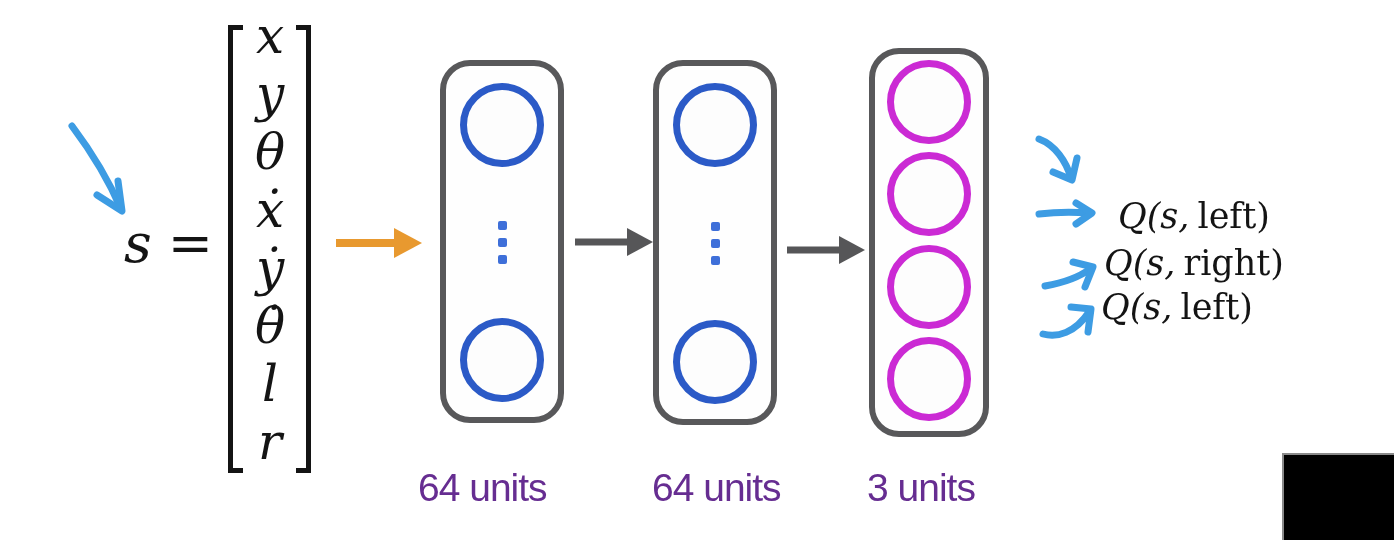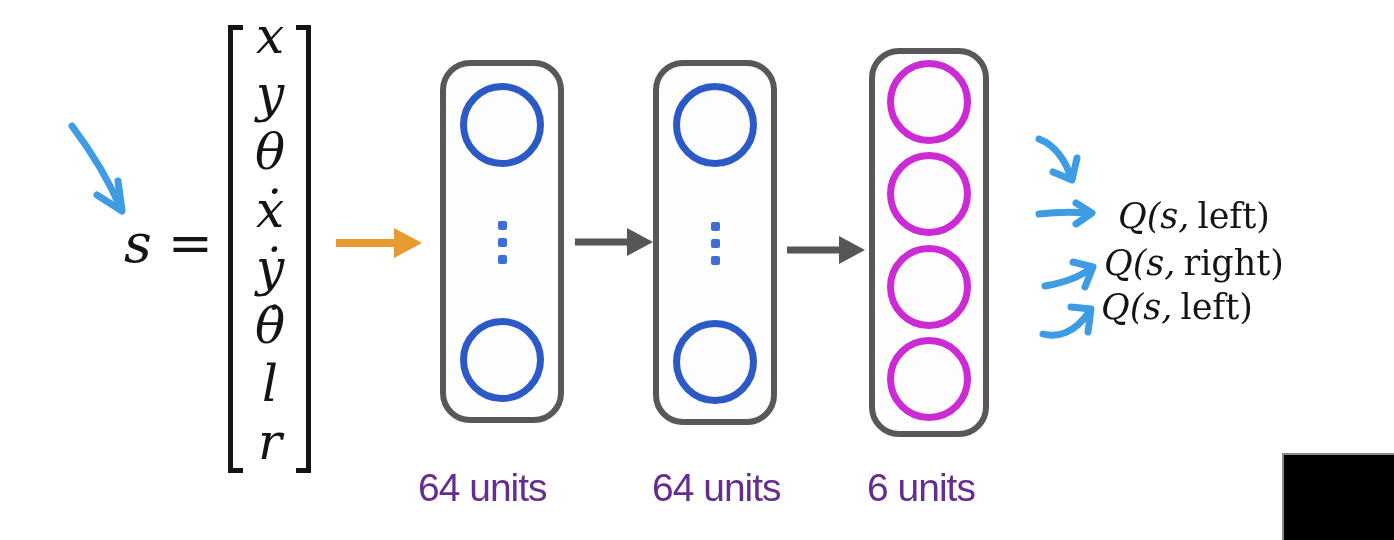--- a/index.html
+++ b/index.html
@@ -111,21 +111,21 @@
     <rect x="0" y="10.5" width="54" height="7" fill="var(--arrow-gray)"></rect>
     <polygon points="52,0 78,14 52,28" fill="var(--arrow-gray)"></polygon>
   </svg>
 
   <div class="layer-box" style="left:869px;top:48px;width:120px;height:389px;padding:6px 0 10px">
     <div class="node magenta"></div>
     <div class="node magenta"></div>
     <div class="node magenta"></div>
     <div class="node magenta"></div>
   </div>
-  <div class="plabel" style="left:867px;top:466px">6 units</div>
+  <div class="plabel" style="left:867px;top:466px">3 units</div>
 
   <svg class="abs" style="left:1032px;top:132px" width="54" height="58" viewBox="0 0 54 58">
     <path class="sketch" d="M7 7 C23 13 34 29 39 46"></path>
     <path class="sketch" d="M21 40 L40 48 L45 26"></path>
   </svg>
   <svg class="abs" style="left:1034px;top:198px" width="66" height="32" viewBox="0 0 66 32">
     <path class="sketch" d="M5 16 C22 14 40 14 55 15"></path>
     <path class="sketch" d="M42 5 L58 15 L42 26"></path>
   </svg>
   <svg class="abs" style="left:1040px;top:250px" width="64" height="46" viewBox="0 0 64 46">

